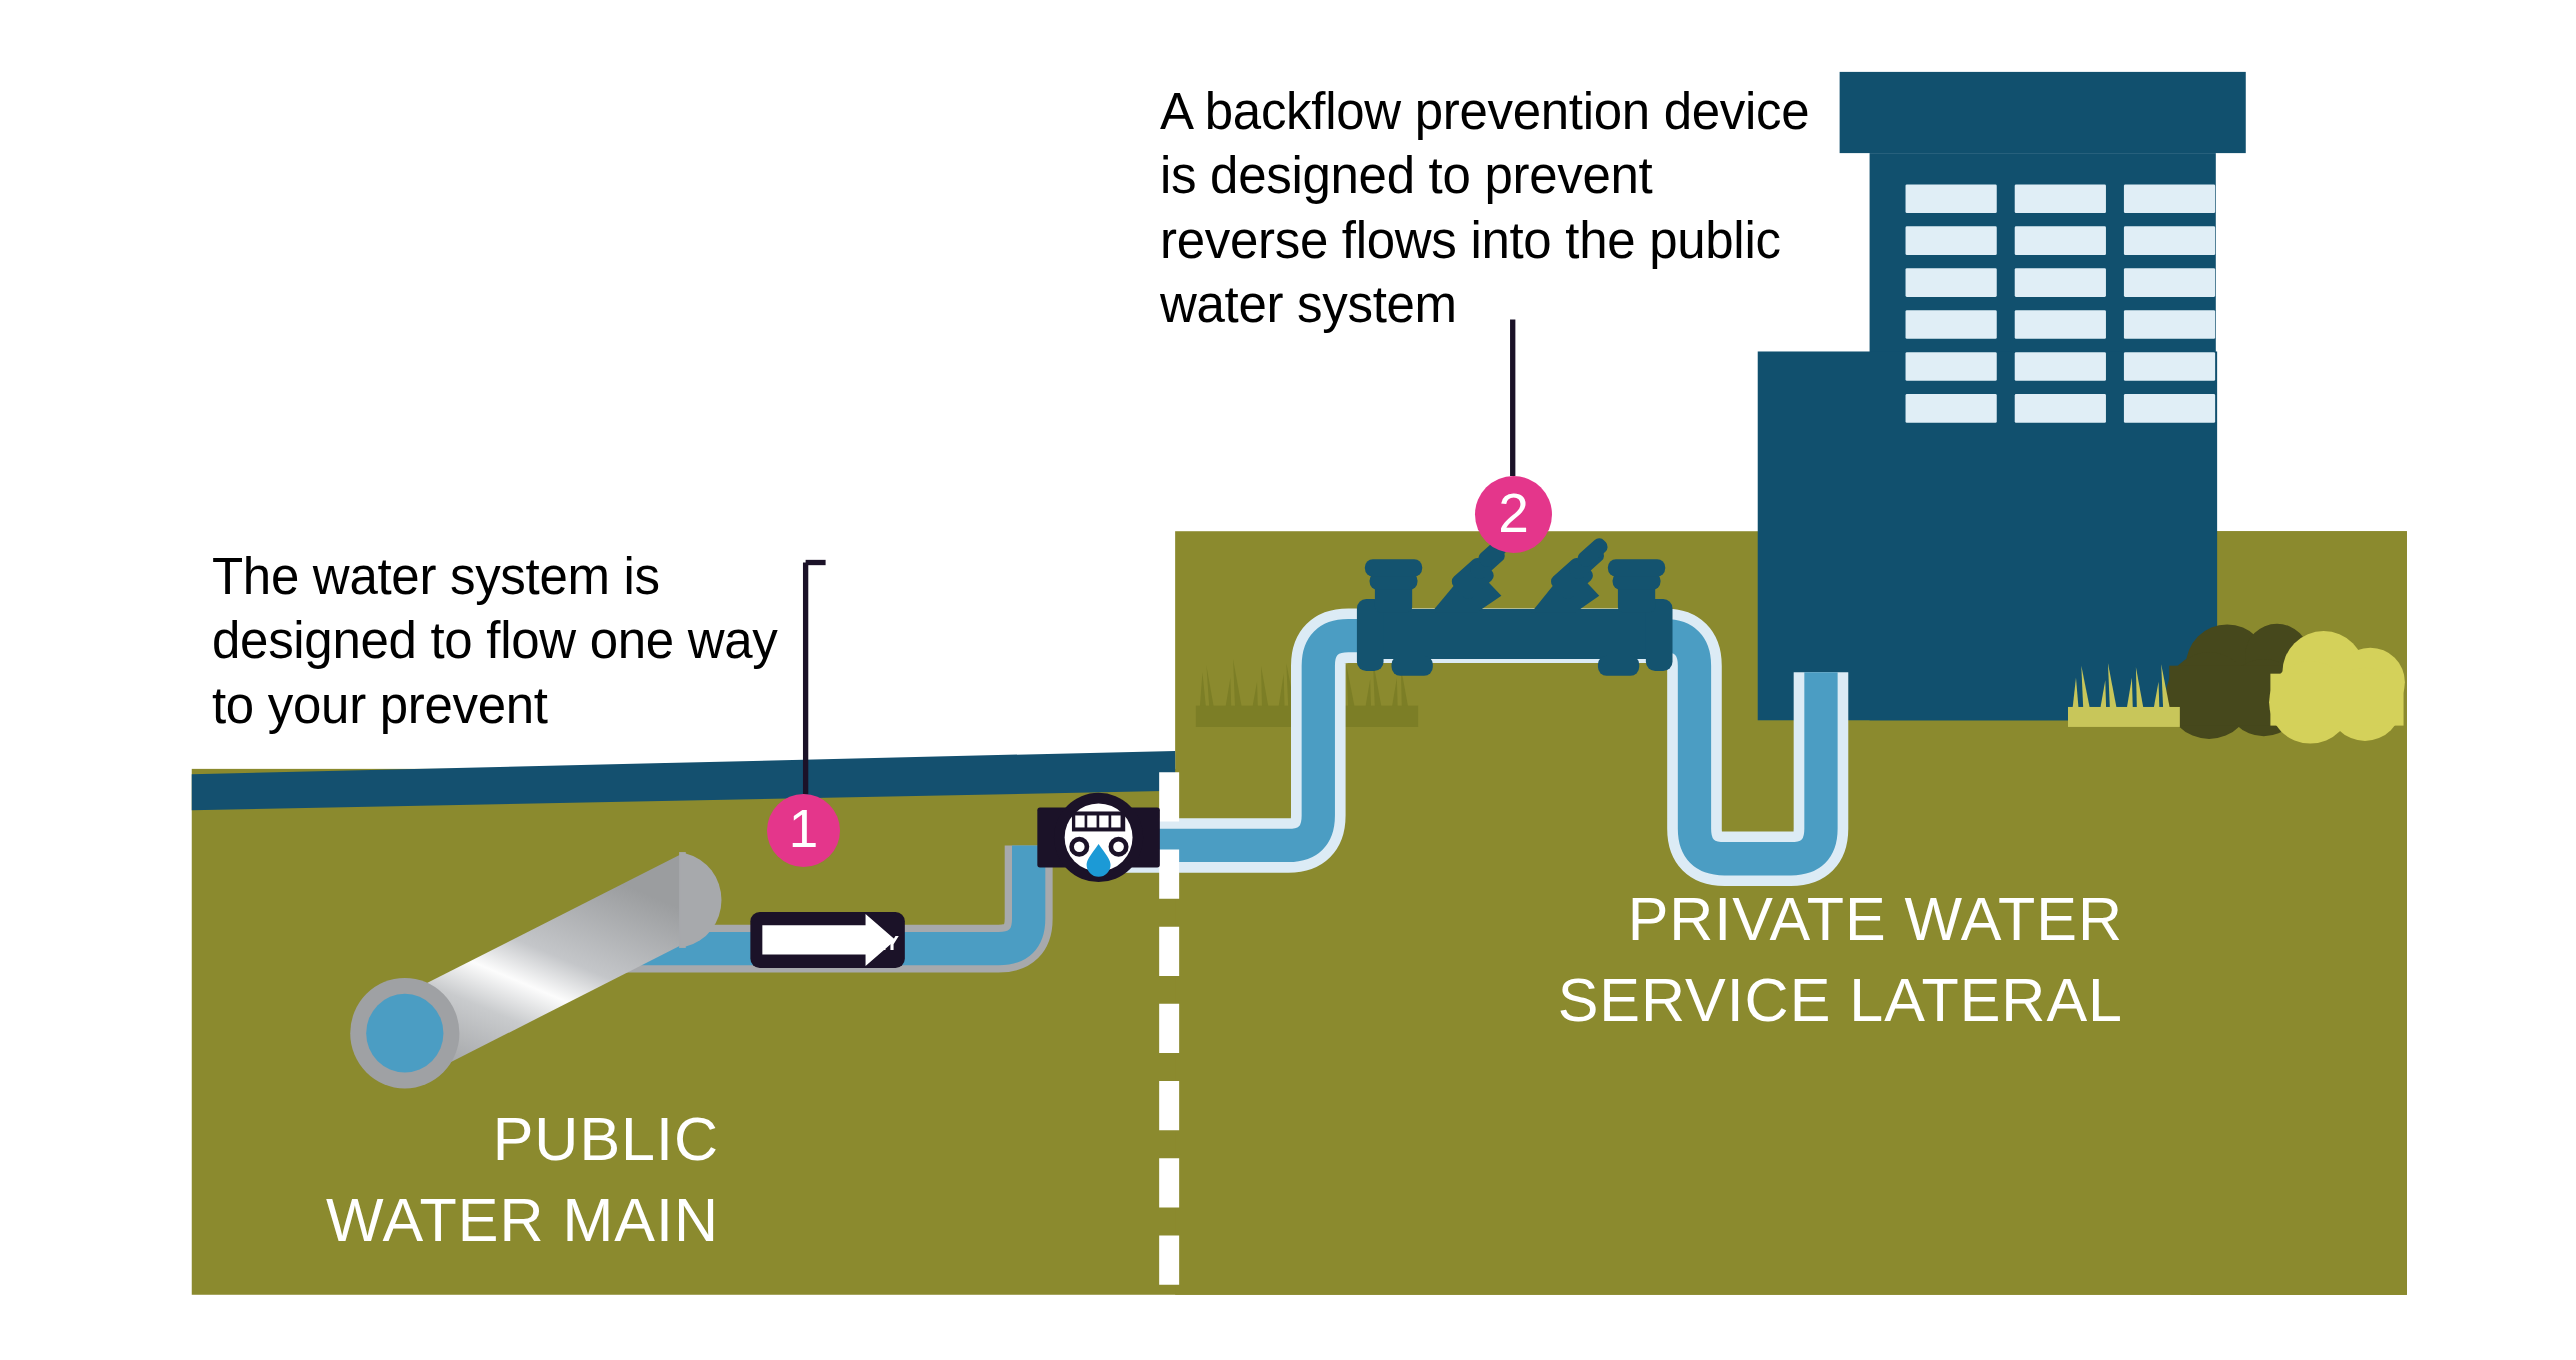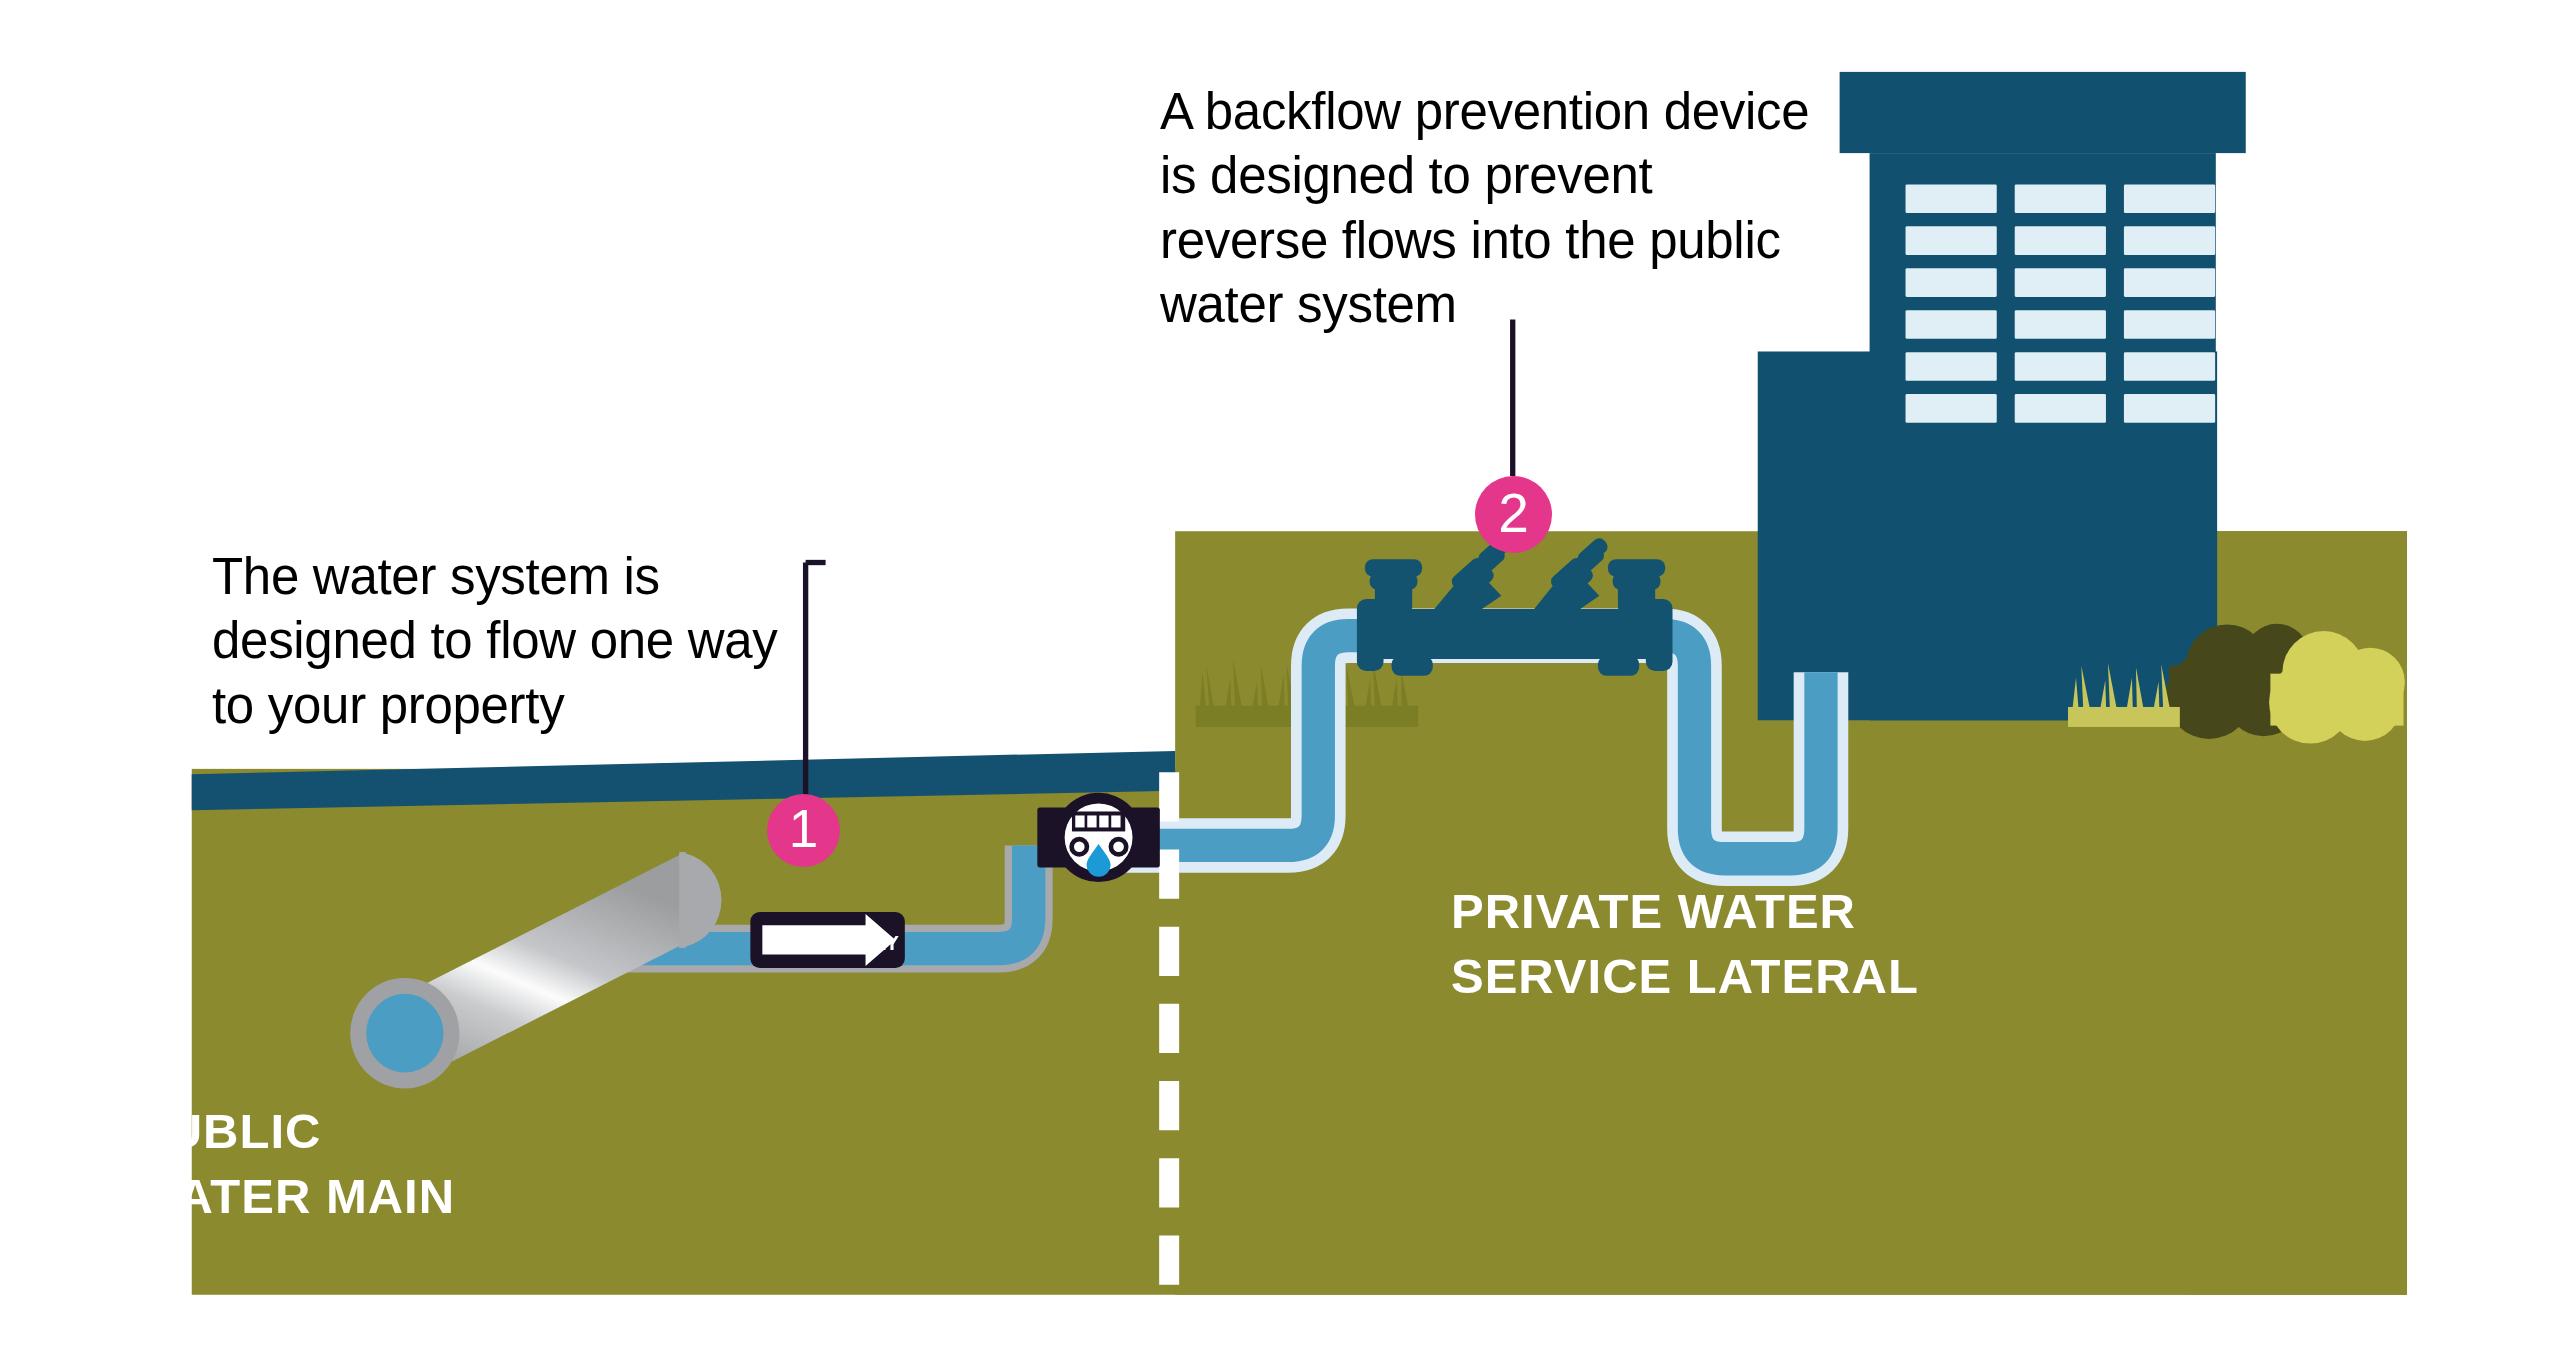--- a/index.html
+++ b/index.html
@@ -38,25 +38,25 @@
     font-weight: 400;
     letter-spacing: -0.3px;
     color: #000000;
   }
   #callout-left  { left: 212px; top: 545px;  width: 666px; }
   #callout-right { left: 1160px; top: 80px; width: 746px; }
 
   
   .ground-label {
     color: #ffffff;
-    font-size: 49px;
-    font-weight: 700;
+    font-size: 61px;
+    font-weight: 400;
     letter-spacing: 1px;
     line-height: 1.33;
-    text-align: left;
+    text-align: right;
   }
   #label-public  { left: 133px;  top: 1099px; width: 586px; }
   #label-private { left: 1451px; top: 879px; width: 672px; }
 
   
   #copyright {
     left: 1798px;
     top: 1228px;
     font-size: 25px;
     color: #1b1b1b;
@@ -290,21 +290,21 @@
       <path d="M1650 1268 C1638 1285 1632 1292 1632 1299 a18 18 0 0 0 36 0 c0-7 -6 -14 -18 -31 Z" fill="#1C9AD6"></path>
     </g>
 
     <polyline points="1210,845 1210,1193" fill="none" stroke="#1B1228" stroke-width="8"></polyline>
     <polyline points="1210,845 1240,845" fill="none" stroke="#1B1228" stroke-width="8"></polyline>
     <polyline points="2272,480 2272,715" fill="none" stroke="#1B1228" stroke-width="8"></polyline>
   </svg>
 
   <div class="txt callout" id="callout-left">The water system is
 designed to flow one way
-to your property</div>
+to your prevent</div>
 
   <div class="txt callout" id="callout-right">A backflow prevention device
 is designed to prevent
 reverse flows into the public
 water system</div>
 
   <div class="txt ground-label" id="label-public">PUBLIC
 WATER MAIN</div>
 
   <div class="txt ground-label" id="label-private">PRIVATE WATER

